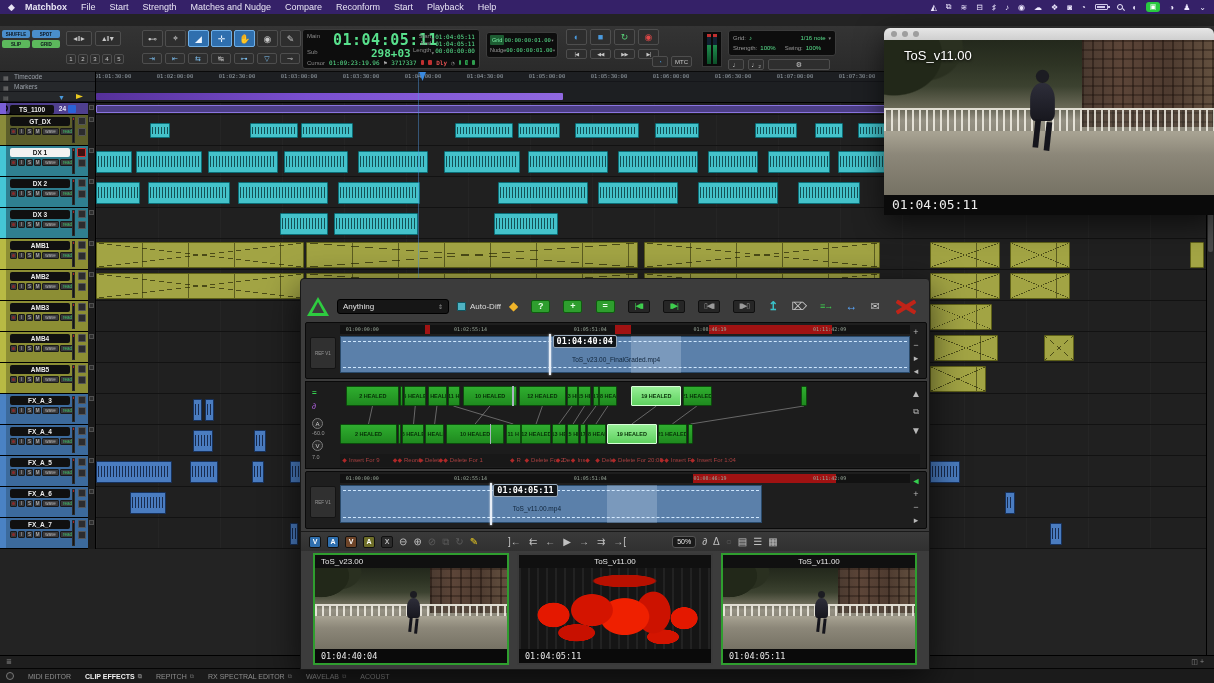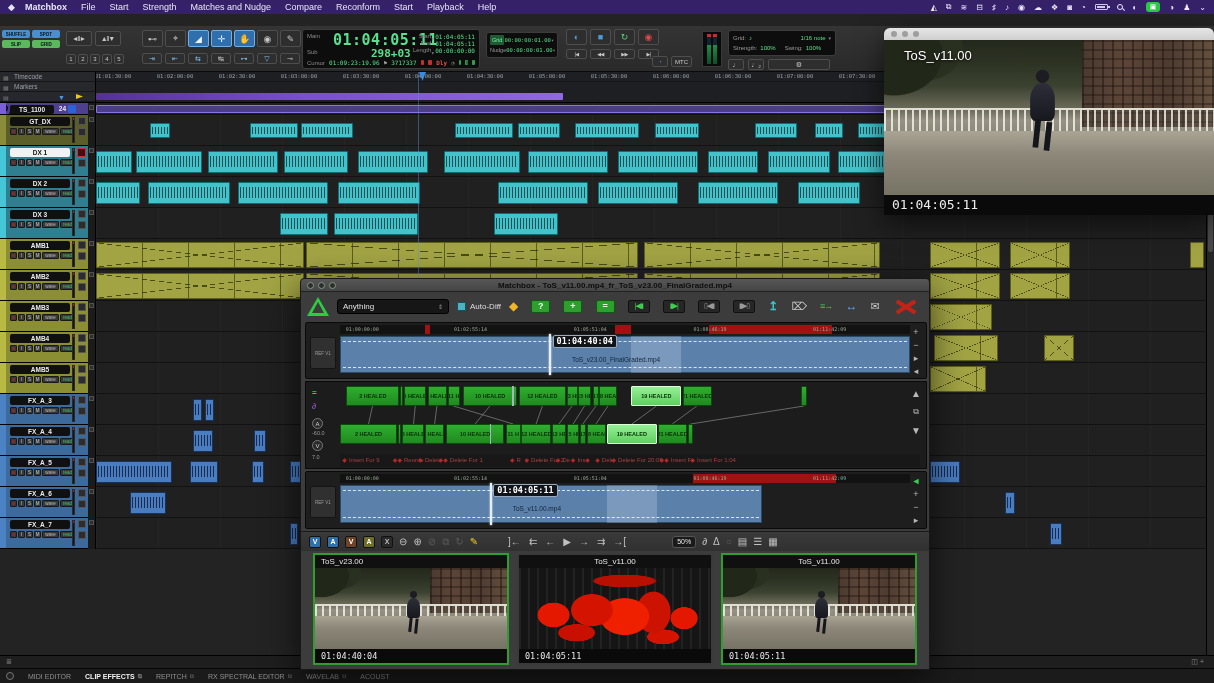--- a/index.html
+++ b/index.html
@@ -810,28 +810,20 @@
         <span>WAVELAB</span>
         <span class="wicon">⧉</span>
       </div>
       <div class="tab">
         <span>ACOUST</span>
       </div>
     </div>
 </div>
 
 <div id="matchbox">
-  <div id="mb-title">
-    <div id="mb-dots">
-        <i></i>
-        <i></i>
-        <i></i>
-      </div>
-    <span>Matchbox - ToS_v11.00.mp4_fr_ToS_v23.00_FinalGraded.mp4</span>
-  </div>
   <div id="mb-toolbar">
     <div id="mb-logo"></div>
     <div id="mb-preset">
       <span>Anything</span>
         <span class="car">⇕</span>
     </div>
     <div id="mb-adiff">
       <span class="chk"></span>
       <span>Auto-Diff</span>
     </div>

